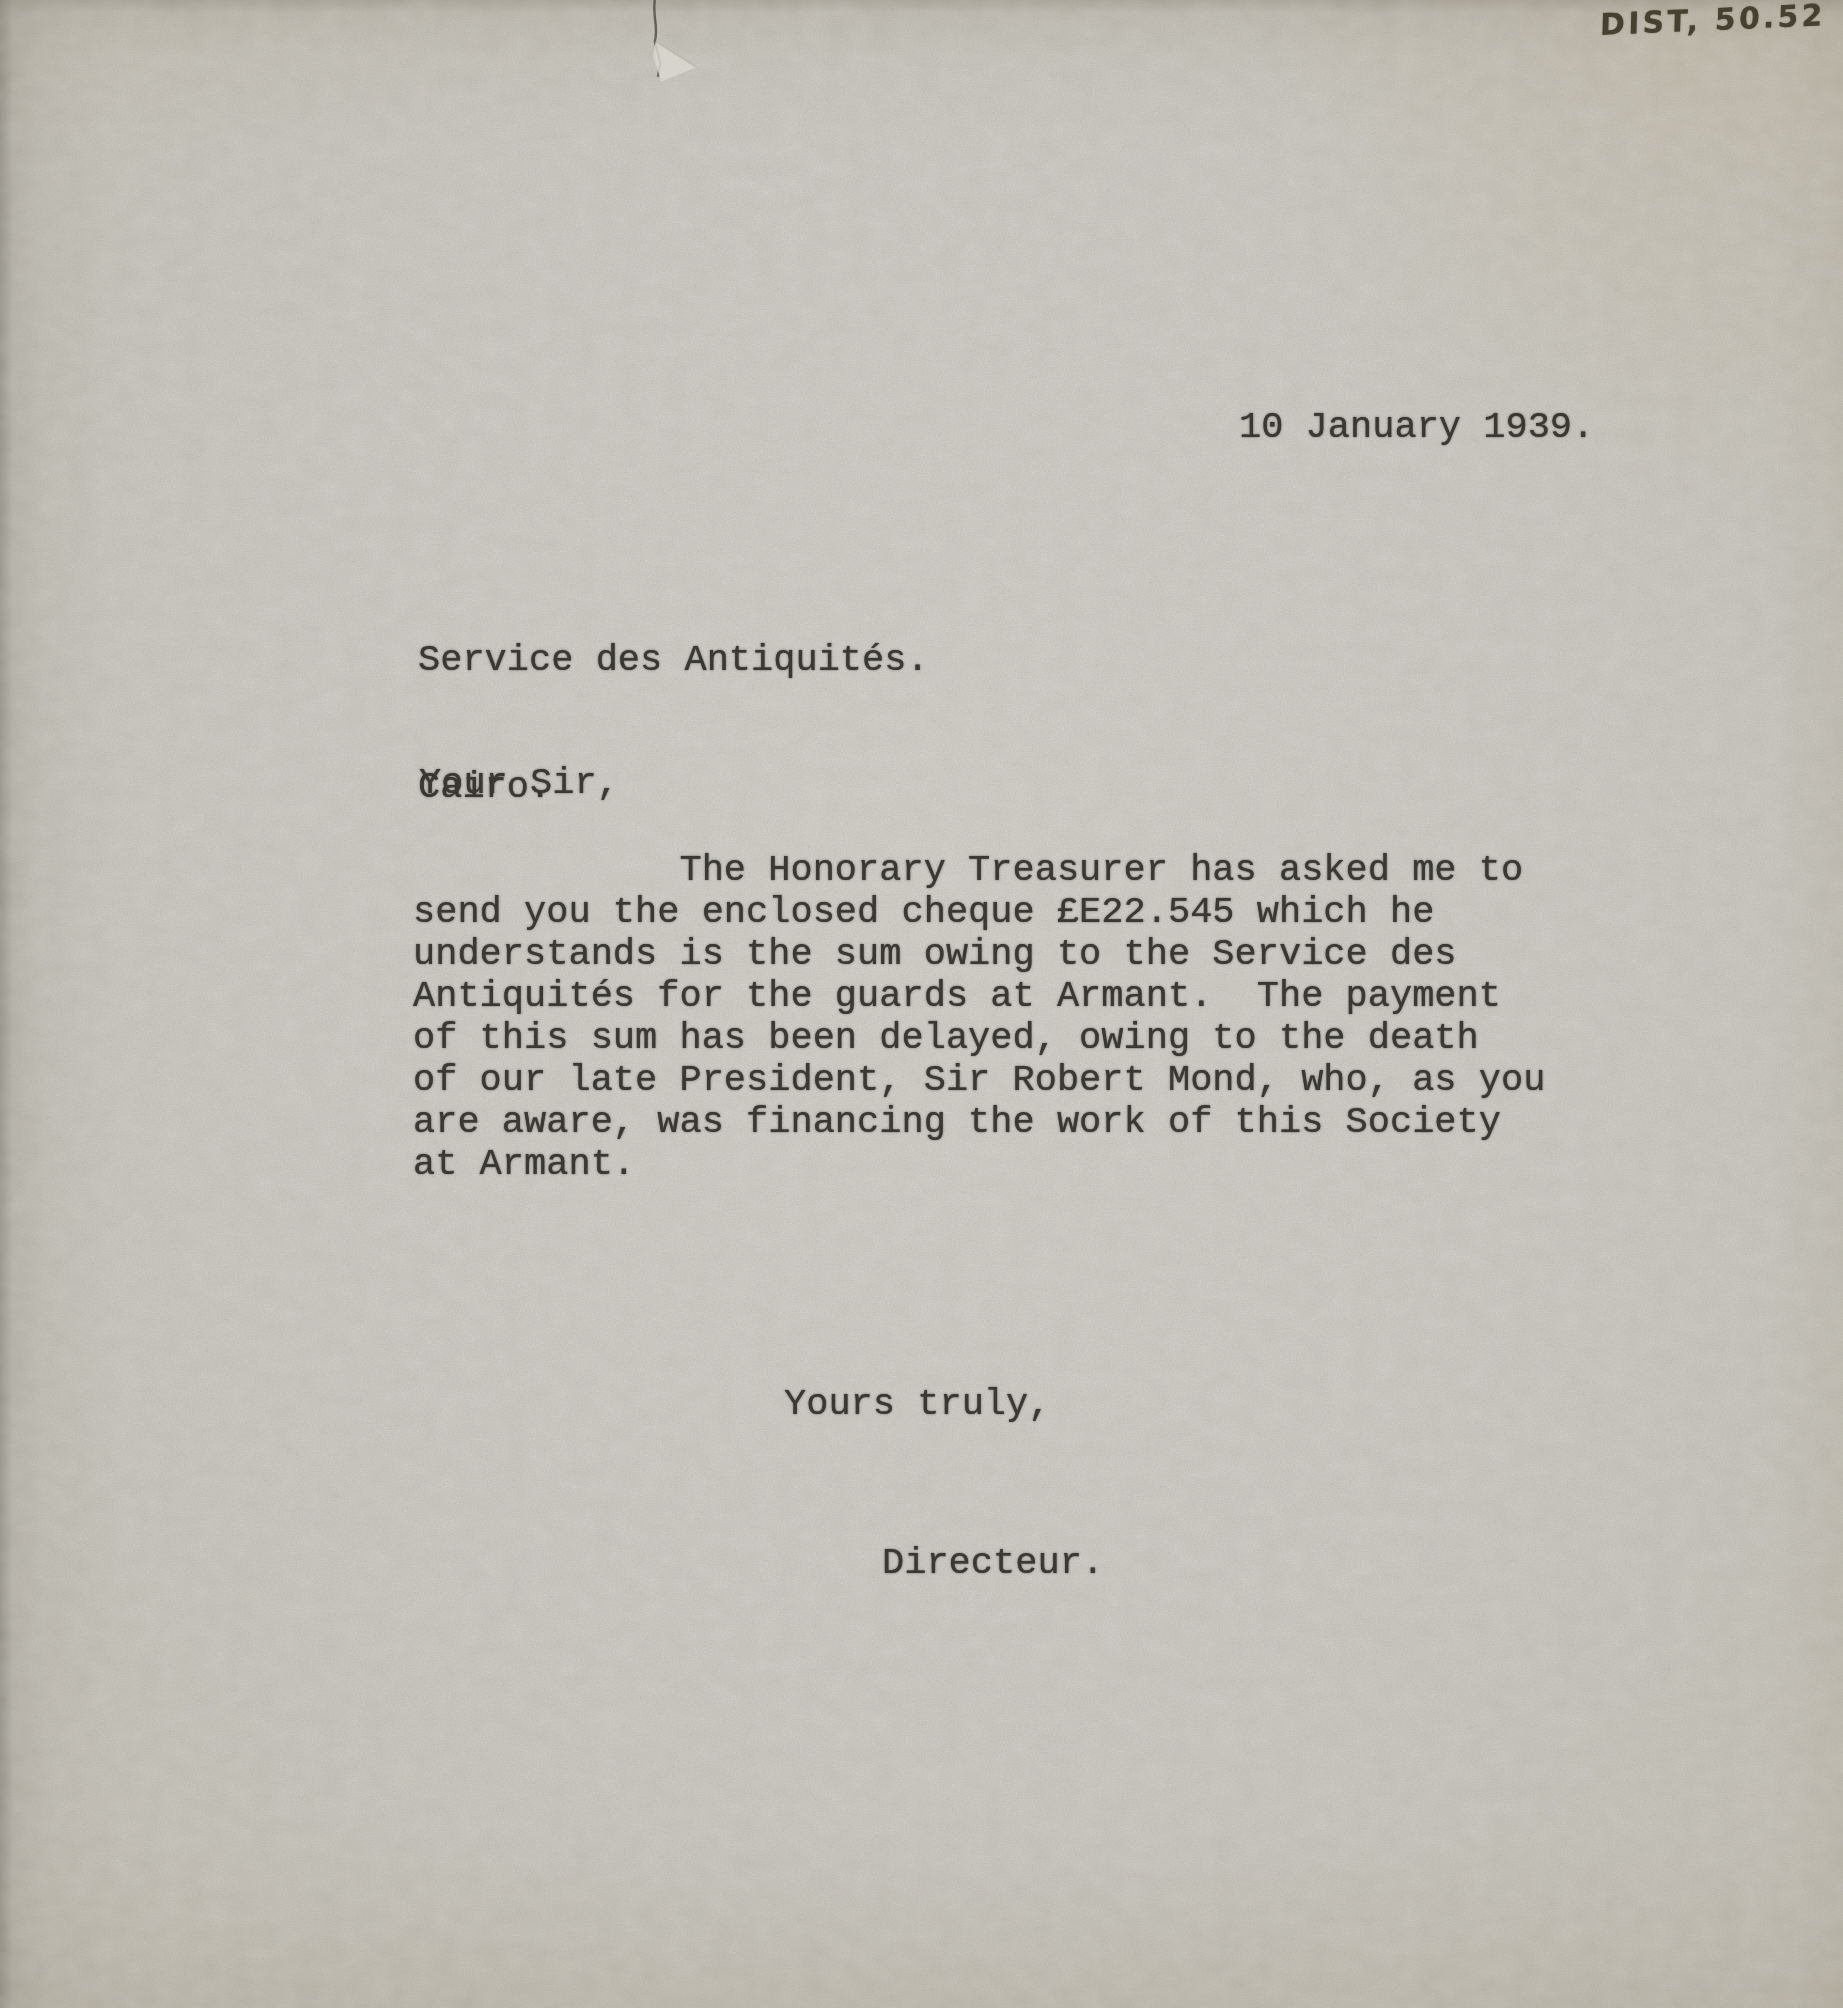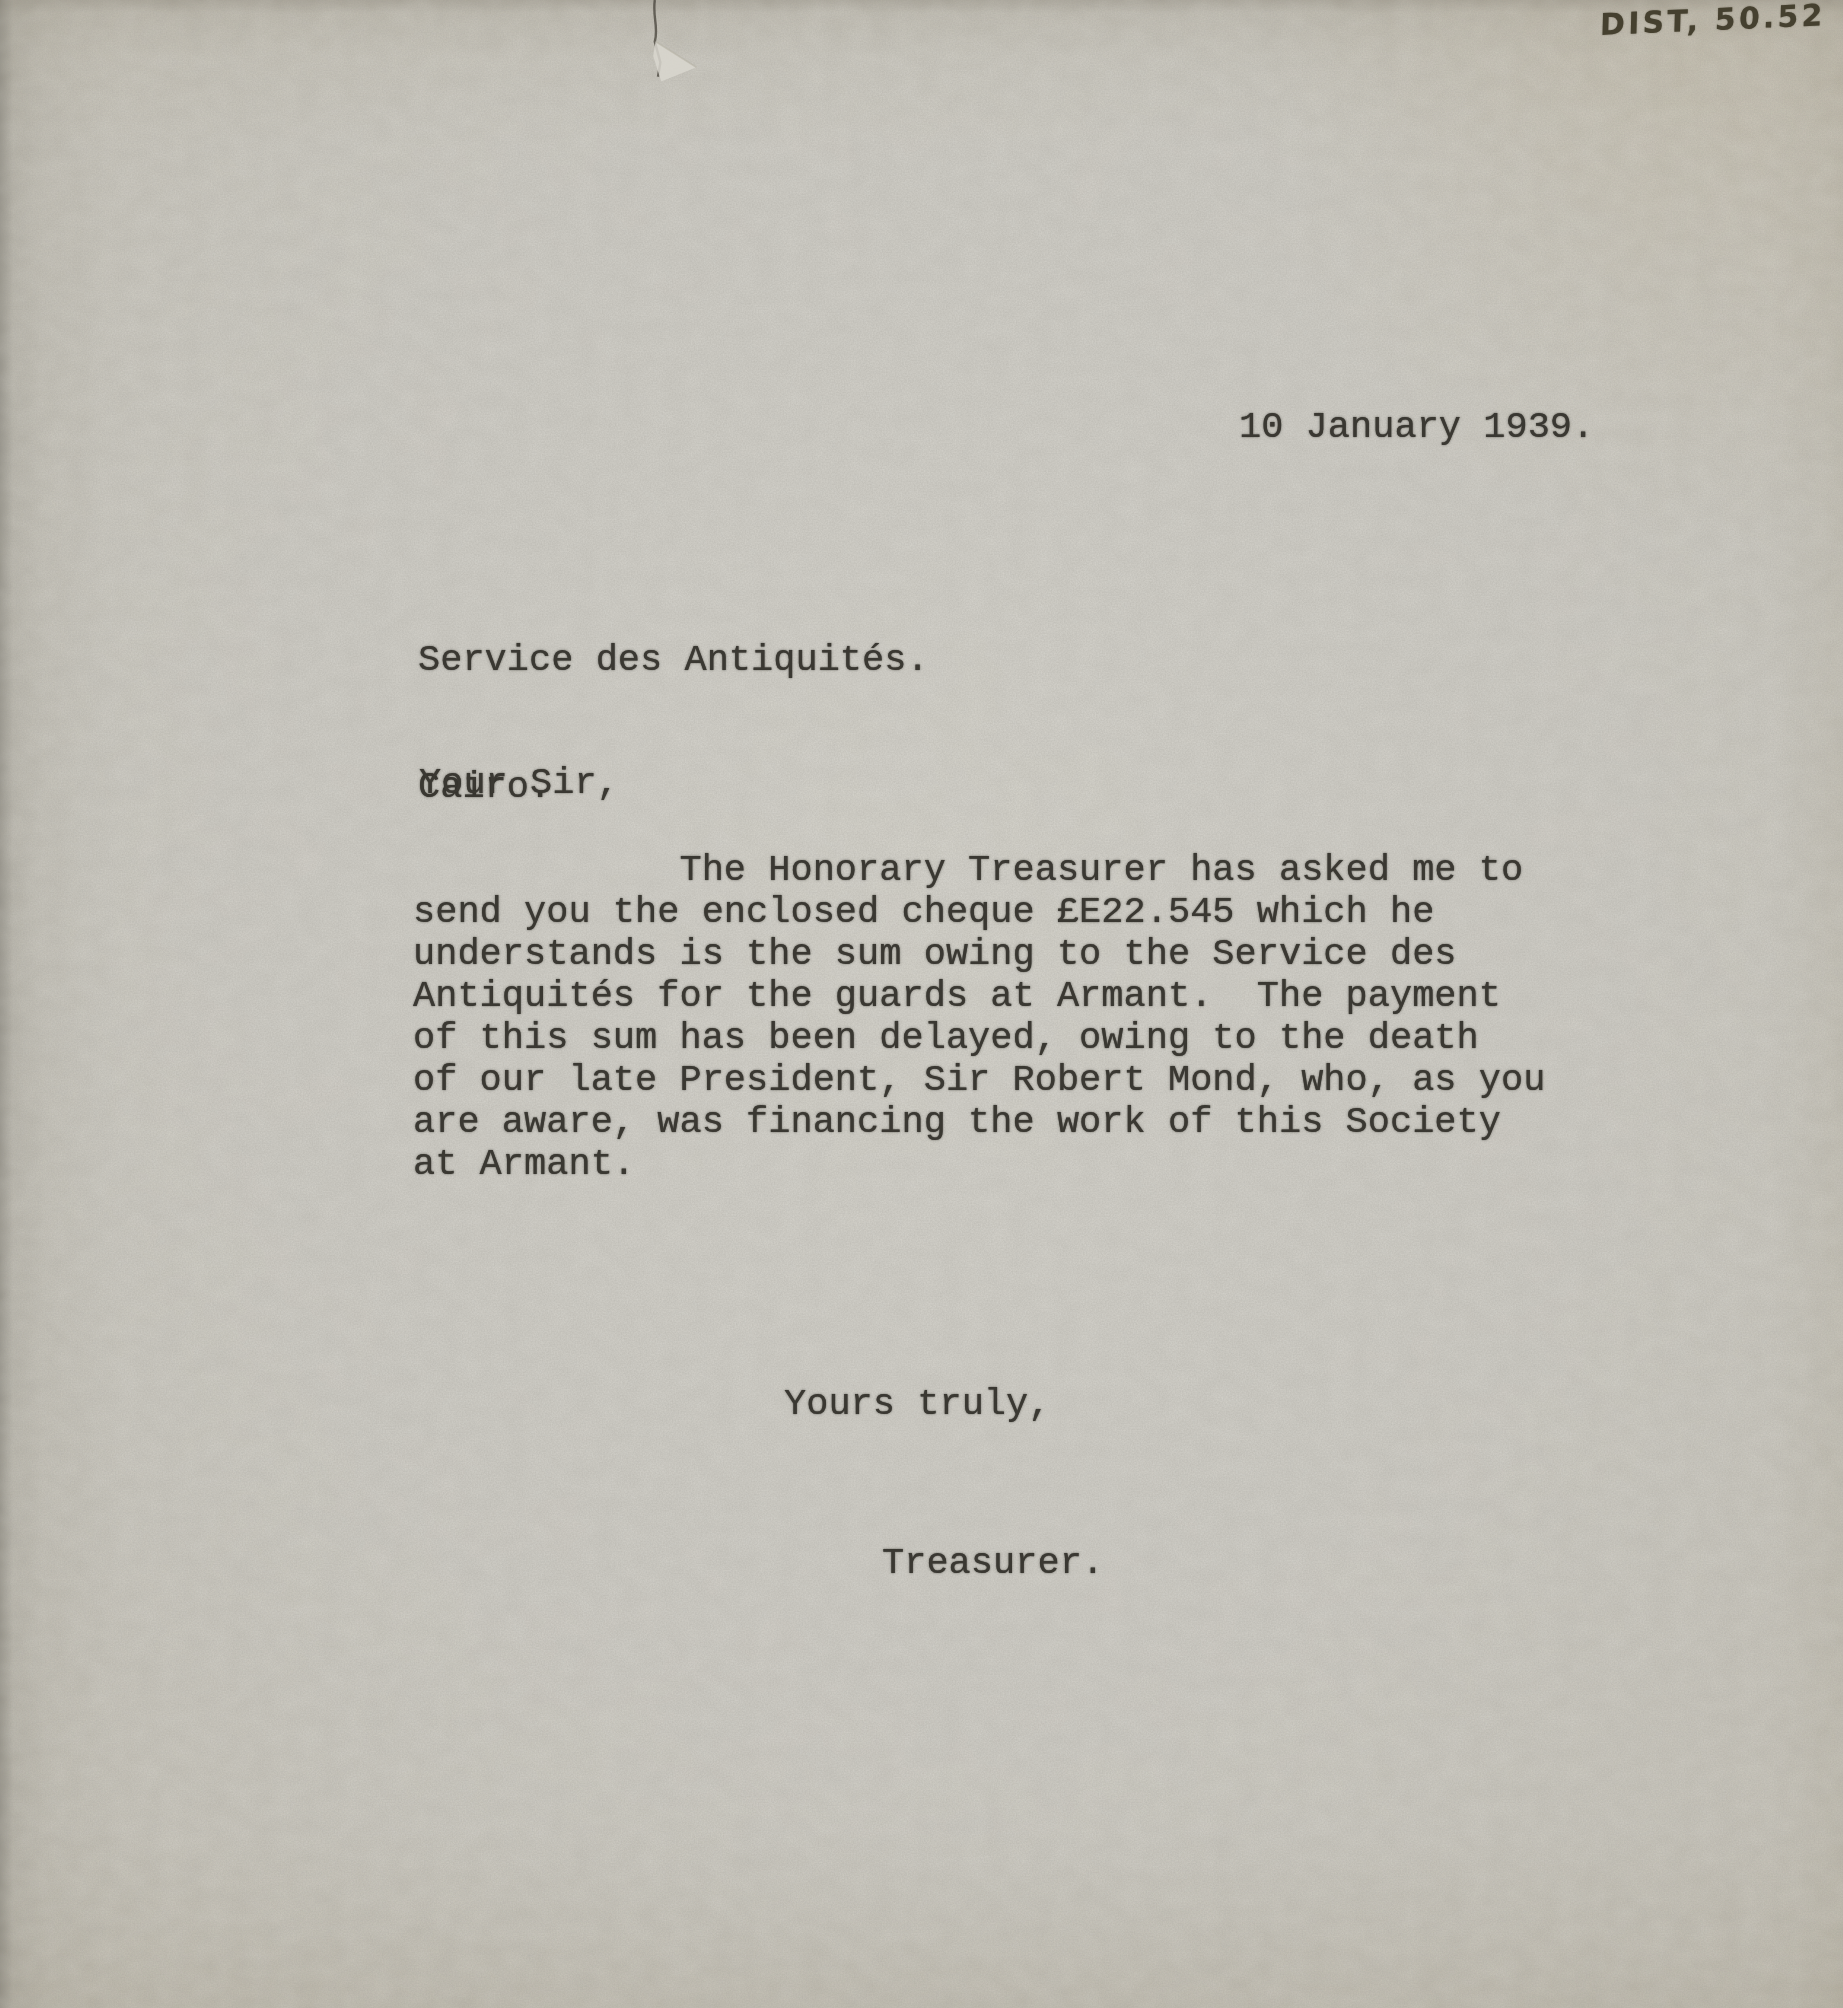--- a/index.html
+++ b/index.html
@@ -92,16 +92,16 @@
 understands is the sum owing to the Service des
 Antiquités for the guards at Armant.  The payment
 of this sum has been delayed, owing to the death
 of our late President, Sir Robert Mond, who, as you
 are aware, was financing the work of this Society
 at Armant.</div>
 
 
   <div class="typed" style="left:784px; top:1383px;">Yours truly,</div>
 
-  <div class="typed" style="left:882px; top:1542px;">Treasurer.</div>
+  <div class="typed" style="left:882px; top:1542px;">Directeur.</div>
 
 </div>
 
 
 </body></html>

